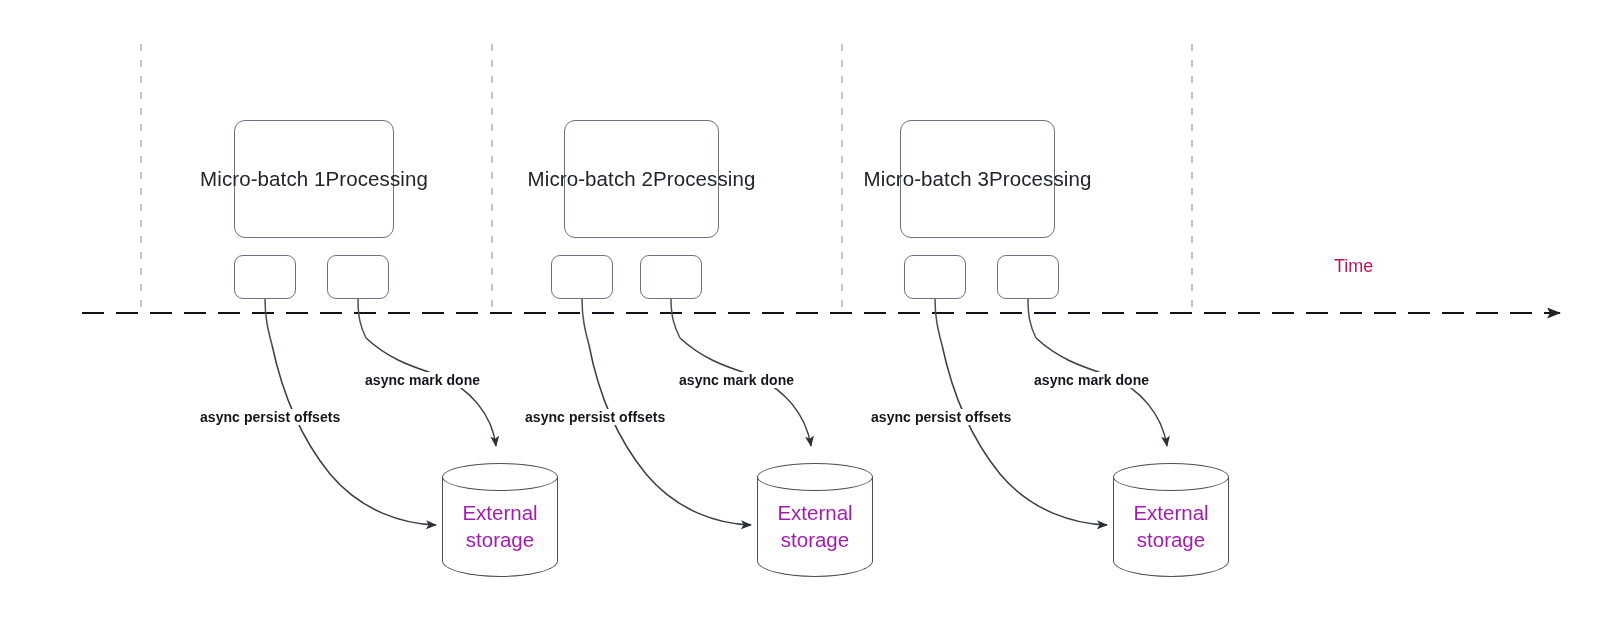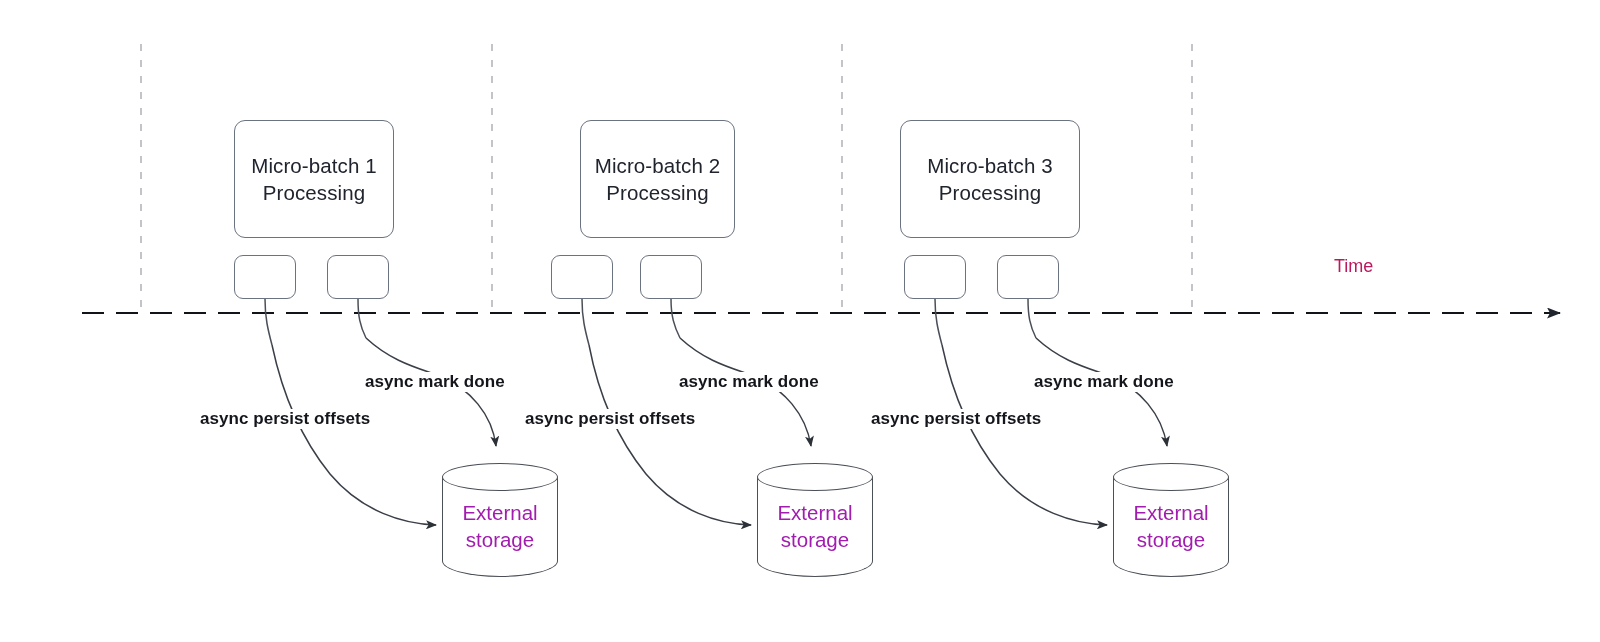--- a/index.html
+++ b/index.html
@@ -28,21 +28,21 @@
     pointer-events: none;
   }
   
   .mb-box {
     position: absolute;
     box-sizing: border-box;
     background: #ffffff;
     border: 1.4px solid #6b7280;
     border-radius: 11px;
     display: flex;
-    flex-direction: column;
+    flex-direction: row;
     align-items: center;
     justify-content: center;
     font-size: 20.5px;
     line-height: 1.32;
     color: #20242d;
     letter-spacing: 0.1px;
     text-align: center;
   }
   .mb-box .ln { display: block; white-space: nowrap; }
   .tick-box {
@@ -88,21 +88,21 @@
     top: 36px;
     text-align: center;
     font-size: 20.5px;
     line-height: 1.33;
     color: #a21caf;
   }
   .cyl .cap-label .ln { display: block; white-space: nowrap; }
   
   .edge-label {
     position: absolute;
-    font-size: 17px;
+    font-size: 14px;
     font-weight: bold;
     color: #14161c;
     white-space: nowrap;
     letter-spacing: 0.05px;
     background: #ffffff;
     padding: 0 2px;
   }
   .time-label {
     position: absolute;
     font-size: 18px;
@@ -172,40 +172,40 @@
     <div class="top"></div>
     <div class="cap-label">
       <span class="ln">External</span>
       <span class="ln">storage</span>
     </div>
   </div>
 
   <div class="edge-label" style="left:198px; top:409px;">async persist offsets</div>
   <div class="edge-label" style="left:363px; top:372px;">async mark done</div>
 
-  <div class="mb-box" style="left:580px; top:120px; width:155px; height:118px;">
+  <div class="mb-box" style="left:564px; top:120px; width:155px; height:118px;">
     <span class="ln">Micro-batch 2</span>
     <span class="ln">Processing</span>
   </div>
   <div class="tick-box" style="left:551px; top:255px; width:62px; height:44px;"></div>
   <div class="tick-box" style="left:640px; top:255px; width:62px; height:44px;"></div>
 
   <div class="cyl" style="left:757px; top:463px; width:116px; height:114px;">
     <div class="body"></div>
     <div class="top"></div>
     <div class="cap-label">
       <span class="ln">External</span>
       <span class="ln">storage</span>
     </div>
   </div>
 
   <div class="edge-label" style="left:523px; top:409px;">async persist offsets</div>
   <div class="edge-label" style="left:677px; top:372px;">async mark done</div>
 
-  <div class="mb-box" style="left:900px; top:120px; width:180px; height:118px;">
+  <div class="mb-box" style="left:900px; top:120px; width:155px; height:118px;">
     <span class="ln">Micro-batch 3</span>
     <span class="ln">Processing</span>
   </div>
   <div class="tick-box" style="left:904px; top:255px; width:62px; height:44px;"></div>
   <div class="tick-box" style="left:997px; top:255px; width:62px; height:44px;"></div>
 
   <div class="cyl" style="left:1113px; top:463px; width:116px; height:114px;">
     <div class="body"></div>
     <div class="top"></div>
     <div class="cap-label">

